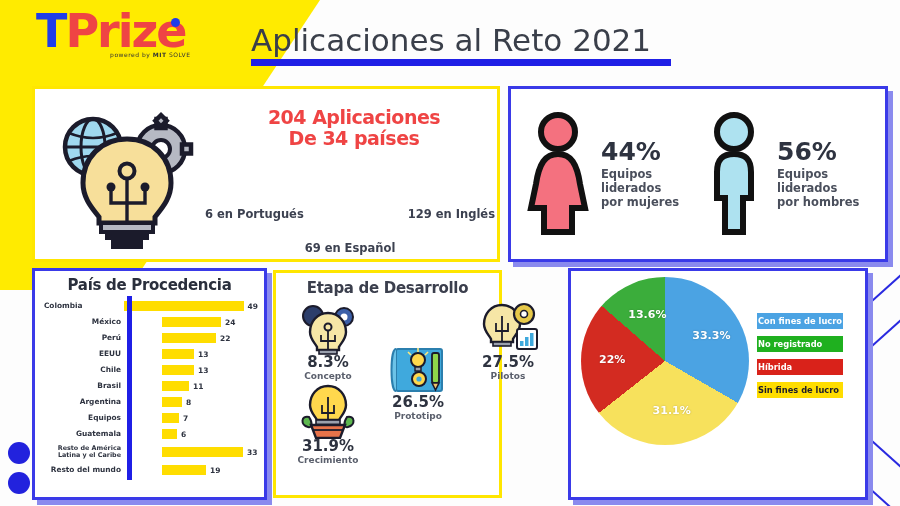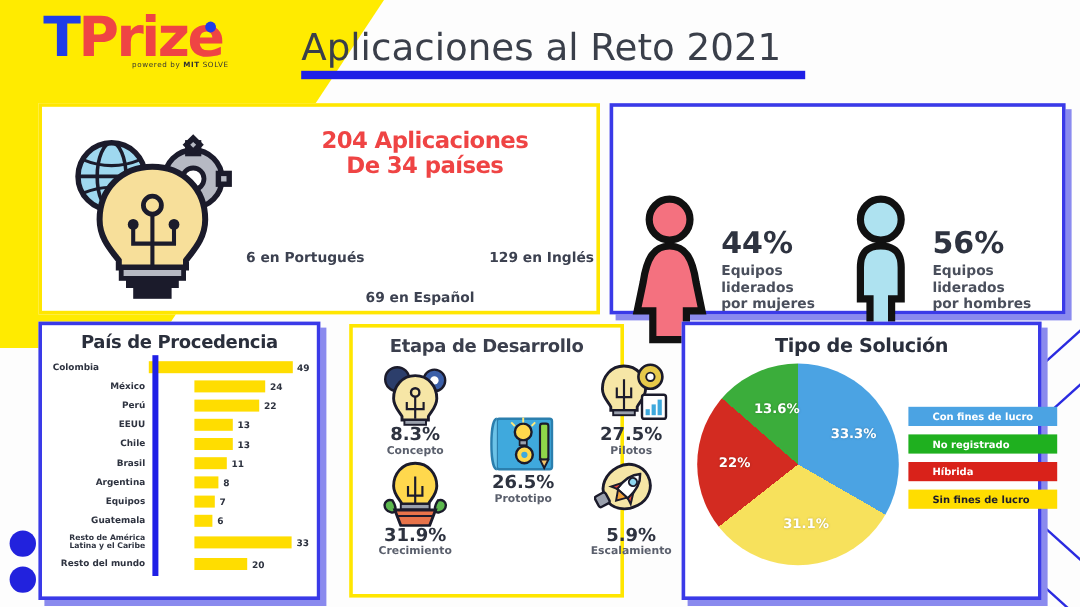--- a/index.html
+++ b/index.html
@@ -48,33 +48,33 @@
   .title-rule { width:420px; height:7px; background:#1f1fe6; margin-top:1px; }
 
   
   .card { position:absolute; background:#fff; z-index:2; }
   .card.yellow { border:3px solid #ffe600; }
   .card.blue   { border:3px solid #3a3ae8; box-shadow:5px 5px 0 0 #8a8aee; }
 
   #card-apps   { left:32px;  top:86px;  width:468px; height:176px; border:3px solid #ffe600;}
   #card-gender { left:508px; top:86px;  width:380px; height:176px; }
   #card-pais   { left:32px;  top:268px; width:235px; height:232px; }
-  #card-etapa  { left:291px; top:270px; width:229px; height:228px; }
+  #card-etapa  { left:273px; top:270px; width:229px; height:228px; }
   #card-pie    { left:568px; top:268px; width:300px; height:232px; }
 
   
   .bulb-big { position:absolute; left:14px; top:14px; width:160px; height:150px; }
   .apps-text { position:absolute; left:180px; top:18px; width:278px; text-align:center; }
   .apps-line { font-size:19px; font-weight:bold; color:#ef4444; line-height:1.12; letter-spacing:-0.5px;}
   .lang-row { position:absolute; left:170px; top:118px; width:290px; display:flex; justify-content:space-between; }
   .lang { font-size:11.5px; font-weight:bold; color:#3c4150; }
   .lang-center { position:absolute; left:170px; top:148px; width:290px; text-align:center; }
 
   
-  .gender-wrap { display:flex; height:100%; align-items:flex-end; padding:10px 14px; gap:6px;margin-top:40px;}
+  .gender-wrap { display:flex; height:100%; align-items:center; padding:10px 14px; gap:6px;}
   .gender-unit { display:flex; align-items:center; gap:10px; flex:1; }
   .gender-text .pct { font-size:25px; font-weight:bold; color:#2e3340; line-height:1; }
   .gender-text .cap { font-size:11.5px; font-weight:bold; color:#4a4f5c; line-height:1.22; margin-top:3px;}
 
   
   .card-head { text-align:center; font-size:15px; font-weight:bold; color:#2a2f3c; padding-top:5px; letter-spacing:-0.3px;}
   #card-pais .card-head{ font-size:15px; }
   .bars { position:relative; padding:4px 6px 4px 0; }
   .bar-axis { position:absolute; left:92px; top:2px; bottom:2px; width:5px; background:#1f1fe6; z-index:3;}
   .bar-row { display:flex; align-items:center; height:16px; margin-bottom:0px;gap:32px; }
@@ -91,21 +91,21 @@
   .stage-item .s-pct { font-size:15px; font-weight:bold; color:#2e3340; line-height:1; }
   .stage-item .s-cap { font-size:9px; font-weight:bold; color:#5a5f6c; margin-top:1px; }
   .stage-ico { height:54px; display:flex; align-items:flex-end; justify-content:center; }
 
   
   #card-pie .card-head { font-size:16px; padding-top:7px; }
   .pie-area { position:relative; height:190px; }
   .pie { position:absolute; left:10px; top:6px; width:168px; height:168px; border-radius:50%; }
   .pie-lbl { position:absolute; font-size:11px; font-weight:bold; color:#fff; text-shadow:0 0 2px rgba(0,0,0,.25); }
   .legend { position:absolute; left:186px; top:42px; display:flex; flex-direction:column; gap:7px; }
-  .leg-item { font-size:8.3px; font-weight:bold; color:#fff; padding:3px 20px; white-space:nowrap; }
+  .leg-item { font-size:8.3px; font-weight:bold; color:#fff; padding:3px 1px; white-space:nowrap; }
 </style>
 </head>
 <body>
 
 <div class="stage">
 
   <div class="yellow-wedge"></div>
   <div class="dot d1"></div>
   <div class="dot d2"></div>
   <div class="diag l1"></div>
@@ -285,21 +285,21 @@
           <div class="bar-label two">Resto de América<br>Latina y el  Caribe</div>
           <div class="bar-track">
             <div class="bar-fill" style="width: 81px; background: rgb(255, 221, 0);"></div>
             <div class="bar-val">33</div>
           </div>
         </div>
         <div class="bar-row">
           <div class="bar-label">Resto del mundo</div>
           <div class="bar-track">
             <div class="bar-fill" style="width: 44px; background: rgb(255, 221, 0);"></div>
-            <div class="bar-val">20</div>
+            <div class="bar-val">19</div>
           </div>
         </div>
       </div>
   </div>
 
   <div class="card yellow" id="card-etapa">
     <div class="card-head">Etapa de Desarrollo</div>
 
     <div class="etapa-grid">
 
@@ -374,44 +374,24 @@
             <rect x="40" y="28" width="20" height="20" rx="2" fill="#fff" stroke="#1b1b2b" stroke-width="2"></rect>
             <rect x="43" y="40" width="3.5" height="5" fill="#3fa9dd"></rect>
             <rect x="48" y="36" width="3.5" height="9" fill="#3fa9dd"></rect>
             <rect x="53" y="32" width="3.5" height="13" fill="#3fa9dd"></rect>
           </svg>
         </div>
         <div class="s-pct">27.5%</div>
         <div class="s-cap">Pilotos</div>
       </div>
 
-      <div class="stage-item" style="left:186px; top:88px;">
-        <div class="stage-ico">
-          <svg width="62" height="54" viewBox="0 0 62 54">
-            <g transform="rotate(-28 31 30)">
-              <path d="M12 20 C12 9 22 2 33 2 C44 2 52 10 52 20 C52 30 44 38 33 38 C22 38 12 31 12 20Z" fill="#f6e6a6" stroke="#1b1b2b" stroke-width="2.4"></path>
-              <rect x="4" y="15" width="10" height="10" rx="2" fill="#9aa0ad" stroke="#1b1b2b" stroke-width="2"></rect>
-            </g>
-            <g transform="translate(34,6) rotate(42)">
-              <path d="M6 0 C11 5 13 13 12 22 L0 22 C-1 13 1 5 6 0Z" fill="#fff" stroke="#1b1b2b" stroke-width="2"></path>
-              <circle cx="6" cy="9" r="3.4" fill="#8fd6ef" stroke="#1b1b2b" stroke-width="1.6"></circle>
-              <path d="M0 15 L-5 24 L0 22Z" fill="#e8453c" stroke="#1b1b2b" stroke-width="1.6"></path>
-              <path d="M12 15 L17 24 L12 22Z" fill="#e8453c" stroke="#1b1b2b" stroke-width="1.6"></path>
-              <path d="M1 22 L11 22 L6 30Z" fill="#f2a33c" stroke="#1b1b2b" stroke-width="1.6"></path>
-            </g>
-          </svg>
-        </div>
-        <div class="s-pct">5.9%</div>
-        <div class="s-cap">Escalamiento</div>
-      </div>
     </div>
   </div>
 
   <div class="card blue" id="card-pie">
-    <div class="card-head">Tipo de Solución</div>
     <div class="pie-area">
       <div class="pie" id="pie-disc" style="background: conic-gradient(rgb(75, 163, 227) 0deg, rgb(75, 163, 227) 119.88deg, rgb(247, 225, 92) 119.88deg, rgb(247, 225, 92) 231.84deg, rgb(211, 43, 33) 231.84deg, rgb(211, 43, 33) 311.04deg, rgb(59, 173, 59) 311.04deg, rgb(59, 173, 59) 360deg);"></div>
       <div id="pie-labels">
           <div class="pie-lbl" style="left: 121.275px; top: 57.9547px;">33.3%</div>
           <div class="pie-lbl" style="left: 81.6097px; top: 132.87px;">31.1%</div>
           <div class="pie-lbl" style="left: 28.0158px; top: 81.7435px;">22%</div>
           <div class="pie-lbl" style="left: 57.2812px; top: 37.4947px;">13.6%</div>
         </div>
       <div class="legend" id="pie-legend">
           <div class="leg-item" style="background: rgb(75, 163, 227);">Con fines de lucro</div>

